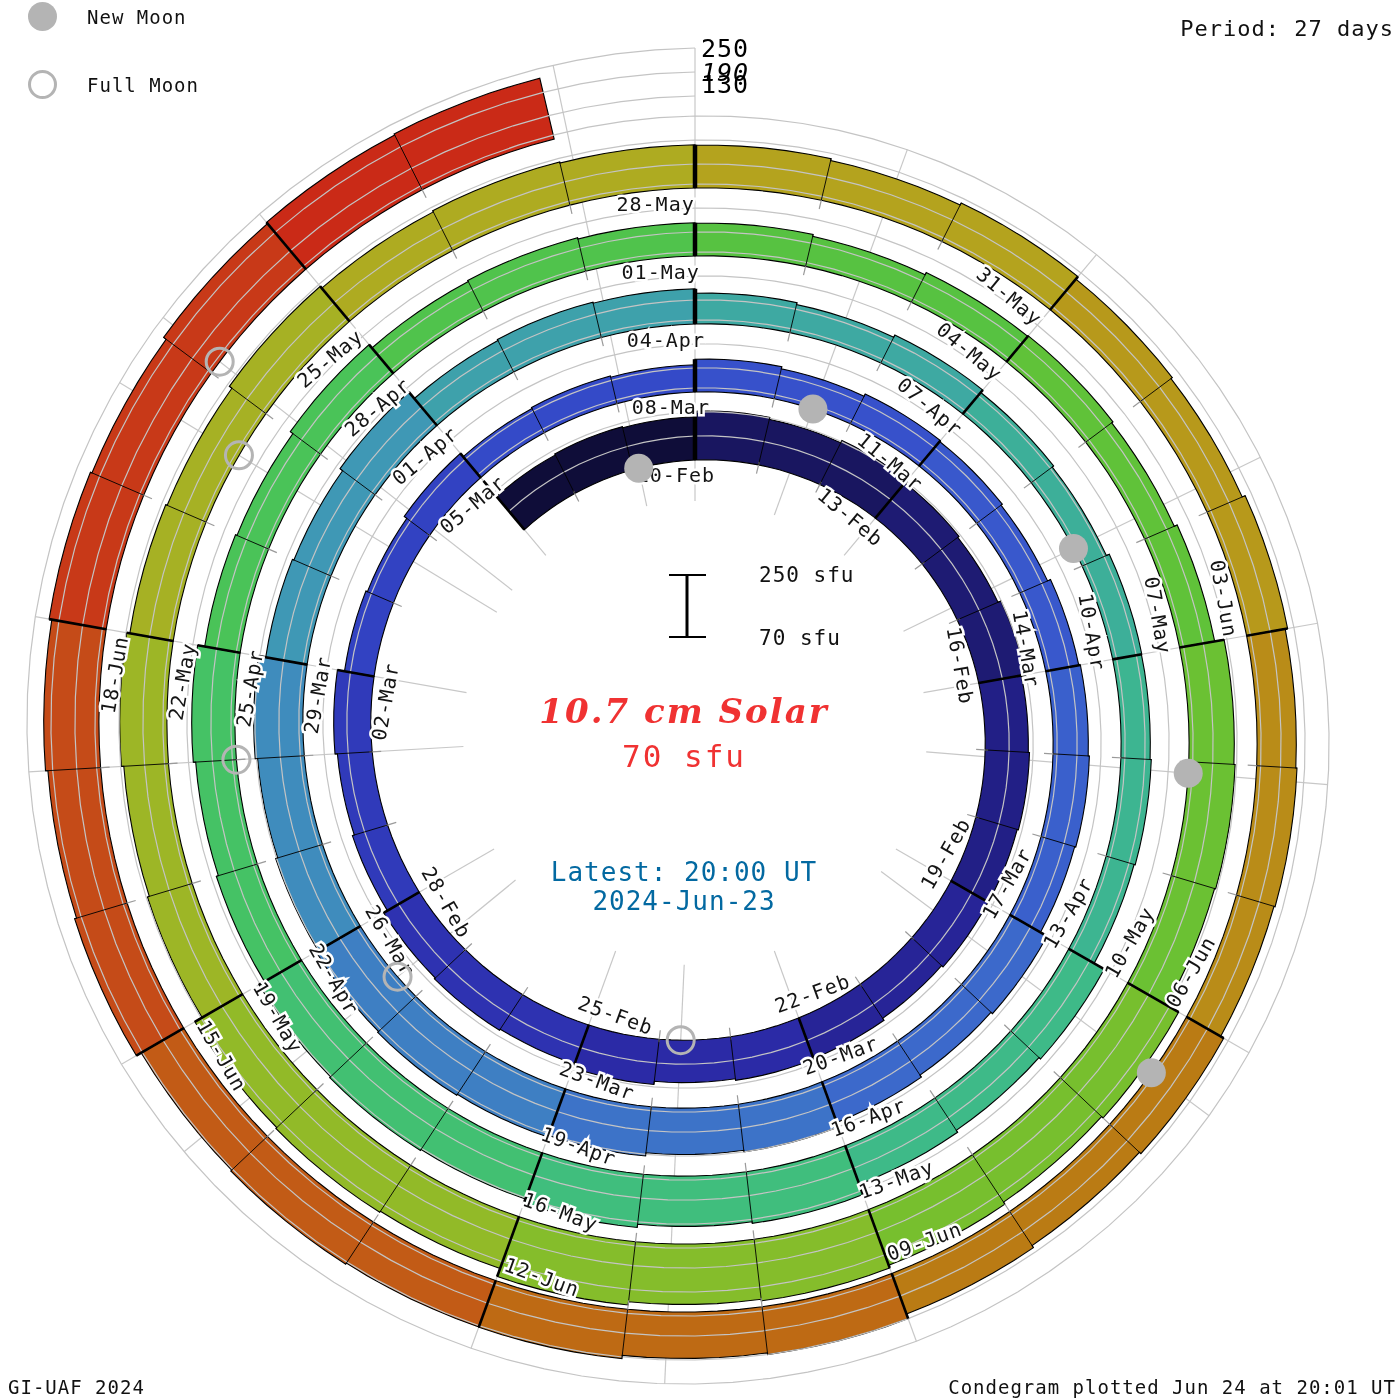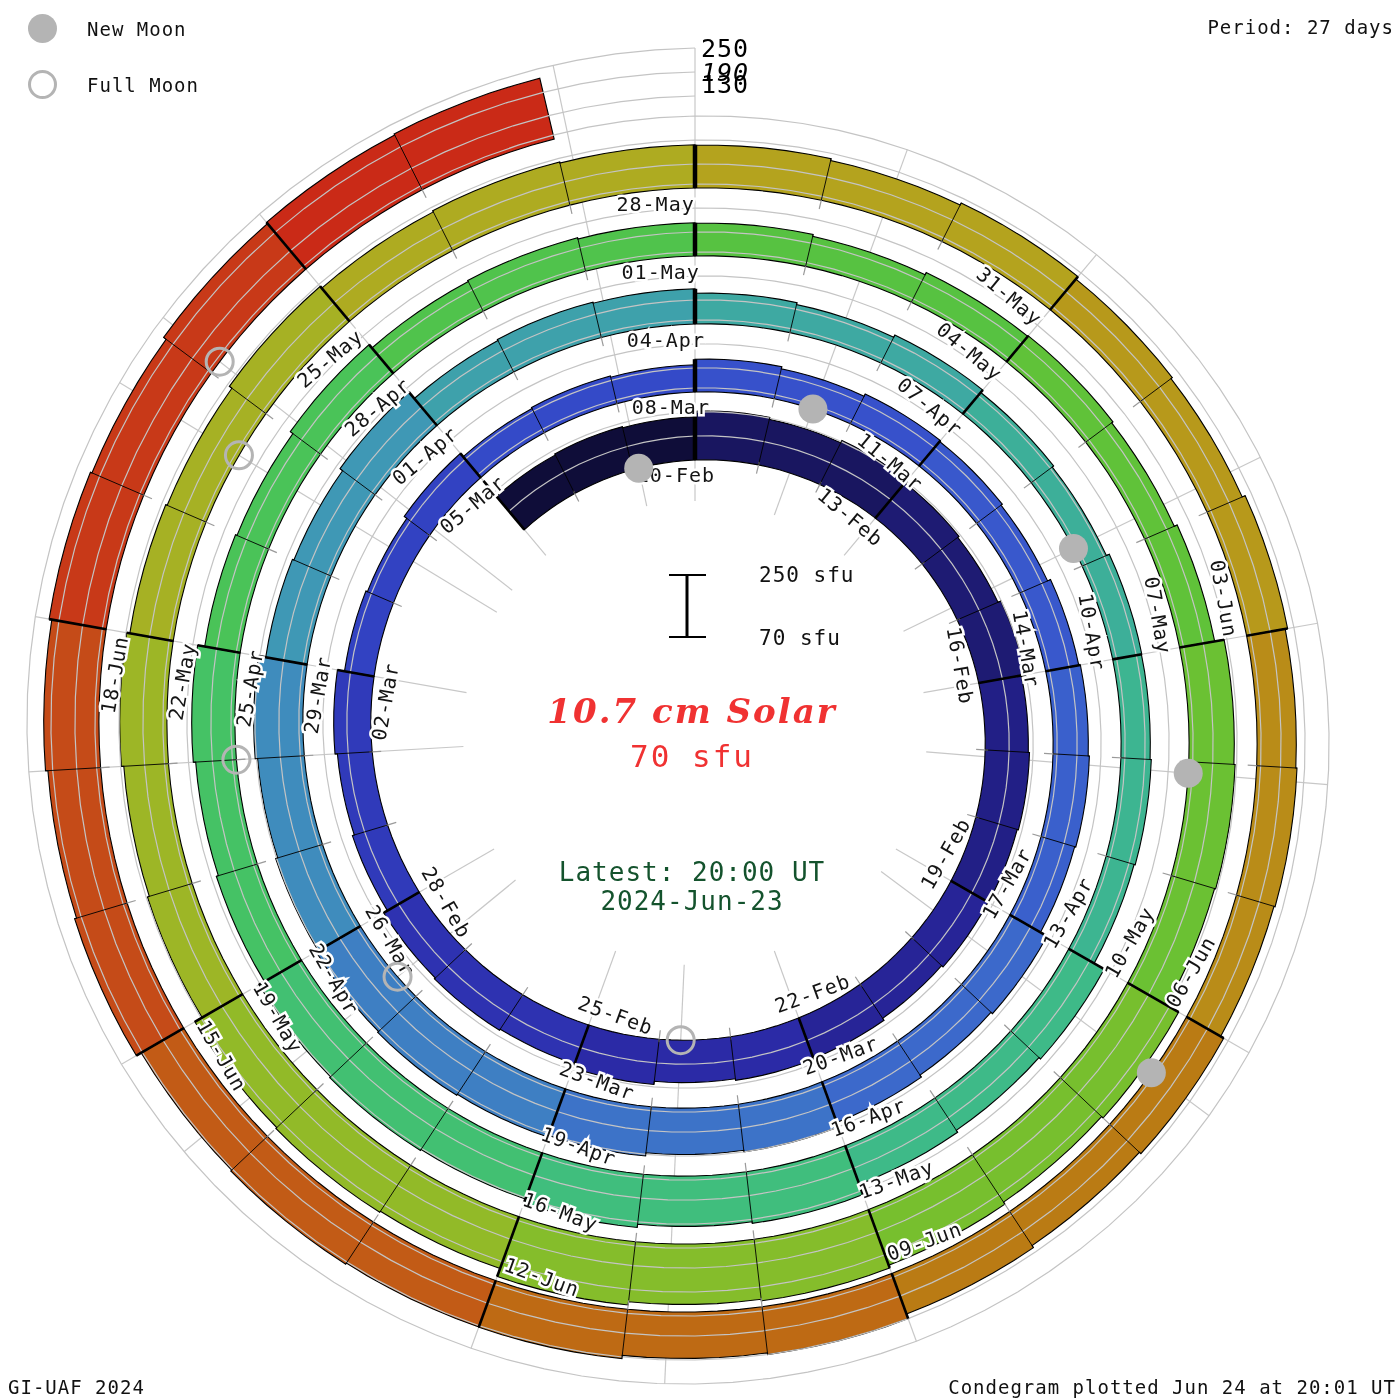--- a/index.html
+++ b/index.html
@@ -5,23 +5,23 @@
   html,body{margin:0;padding:0;background:#fff;}
   .stage{position:relative;width:1400px;height:1400px;background:#fff;overflow:hidden;
          font-family:"DejaVu Sans Mono", monospace;color:#111;}
   #chart{position:absolute;left:0;top:0;}
   .txt{position:absolute;white-space:nowrap;}
   .legend-row{position:absolute;left:28px;display:flex;align-items:center;}
   .legend-label{font-size:19px;letter-spacing:1px;margin-left:30px;}
   .moon-disc{width:29px;height:29px;border-radius:50%;}
   .moon-disc.new{background:#b4b4b4;}
   .moon-disc.full{background:#fff;border:3px solid #b4b4b4;box-sizing:border-box;}
-  .period{top:16px;right:6px;font-size:19px;letter-spacing:1px;}
+  .period{top:16px;right:6px;font-size:22px;letter-spacing:1px;}
   .radial-lab{left:701px;font-size:25px;letter-spacing:1px;color:#000;}
-  .center-block{left:392px;width:600px;text-align:center;}
+  .center-block{left:384px;width:600px;text-align:center;}
   .title1,.title2{font-family:"DejaVu Serif", serif;font-style:italic;font-weight:bold;
                   font-size:34px;letter-spacing:2px;line-height:34px;}
   .flux-floor{font-size:31px;letter-spacing:2px;margin-top:10px;}
   .latest{font-size:26px;letter-spacing:1px;line-height:29px;}
   .sbar-lab{font-size:21px;letter-spacing:1px;margin-left:41px;}
   .footer-l{left:8px;bottom:2px;font-size:19px;letter-spacing:1px;}
   .footer-r{right:4px;bottom:2px;font-size:19px;letter-spacing:1px;margin-left:12px;}
 </style>
 </head>
 <body>
@@ -377,21 +377,21 @@
       <circle cx="1073.4721862960646" cy="548.4067808776391" r="14.5" fill="#b4b4b4"></circle>
       <circle cx="1188.2408939656698" cy="773.2629014509996" r="14.5" fill="#b4b4b4"></circle>
       <circle cx="1151.3486801448241" cy="1072.7390047091283" r="14.5" fill="#b4b4b4"></circle>
       <circle cx="680.6932941832218" cy="1040.1707114296014" r="13.5" fill="none" stroke="#b4b4b4" stroke-width="3"></circle>
       <circle cx="397.5457431113391" cy="976.752609884732" r="13.5" fill="none" stroke="#b4b4b4" stroke-width="3"></circle>
       <circle cx="236.4068115911652" cy="759.710011591727" r="13.5" fill="none" stroke="#b4b4b4" stroke-width="3"></circle>
       <circle cx="238.9500581282757" cy="455.35375937029767" r="13.5" fill="none" stroke="#b4b4b4" stroke-width="3"></circle>
       <circle cx="219.68942477450565" cy="361.6466794496812" r="13.5" fill="none" stroke="#b4b4b4" stroke-width="3"></circle>
     </svg>
 
-  <div class="legend-row" style="top:14px;">
+  <div class="legend-row" style="top:2px;">
     <div class="moon-disc new"></div>
     <div class="legend-label">New Moon</div>
   </div>
   <div class="legend-row" style="top:70px;">
     <div class="moon-disc full"></div>
     <div class="legend-label">Full Moon</div>
   </div>
 
   <div class="txt period">Period: 27 days</div>
 
@@ -399,20 +399,20 @@
   <div class="txt radial-lab" style="top:58px;font-style:italic;">190</div>
   <div class="txt radial-lab" style="top:70px;">130</div>
 
   <div class="txt sbar-lab" style="left:718px;top:563px;">250 sfu</div>
   <div class="txt sbar-lab" style="left:718px;top:626px;">70 sfu</div>
 
   <div class="txt center-block" style="top:694px;color:#f03232;">
     <div class="title1">10.7 cm Solar</div>
     <div class="flux-floor">70 sfu</div>
   </div>
-  <div class="txt center-block latest" style="top:858px;color:#14532d;">
+  <div class="txt center-block latest" style="top:858px;color:#0369a1;">
     <div>Latest: 20:00 UT</div>
     <div>2024-Jun-23</div>
   </div>
 
   <div class="txt footer-l">GI-UAF 2024</div>
   <div class="txt footer-r">Condegram plotted Jun 24 at 20:01 UT</div>
 </div>
 
 </body></html>

